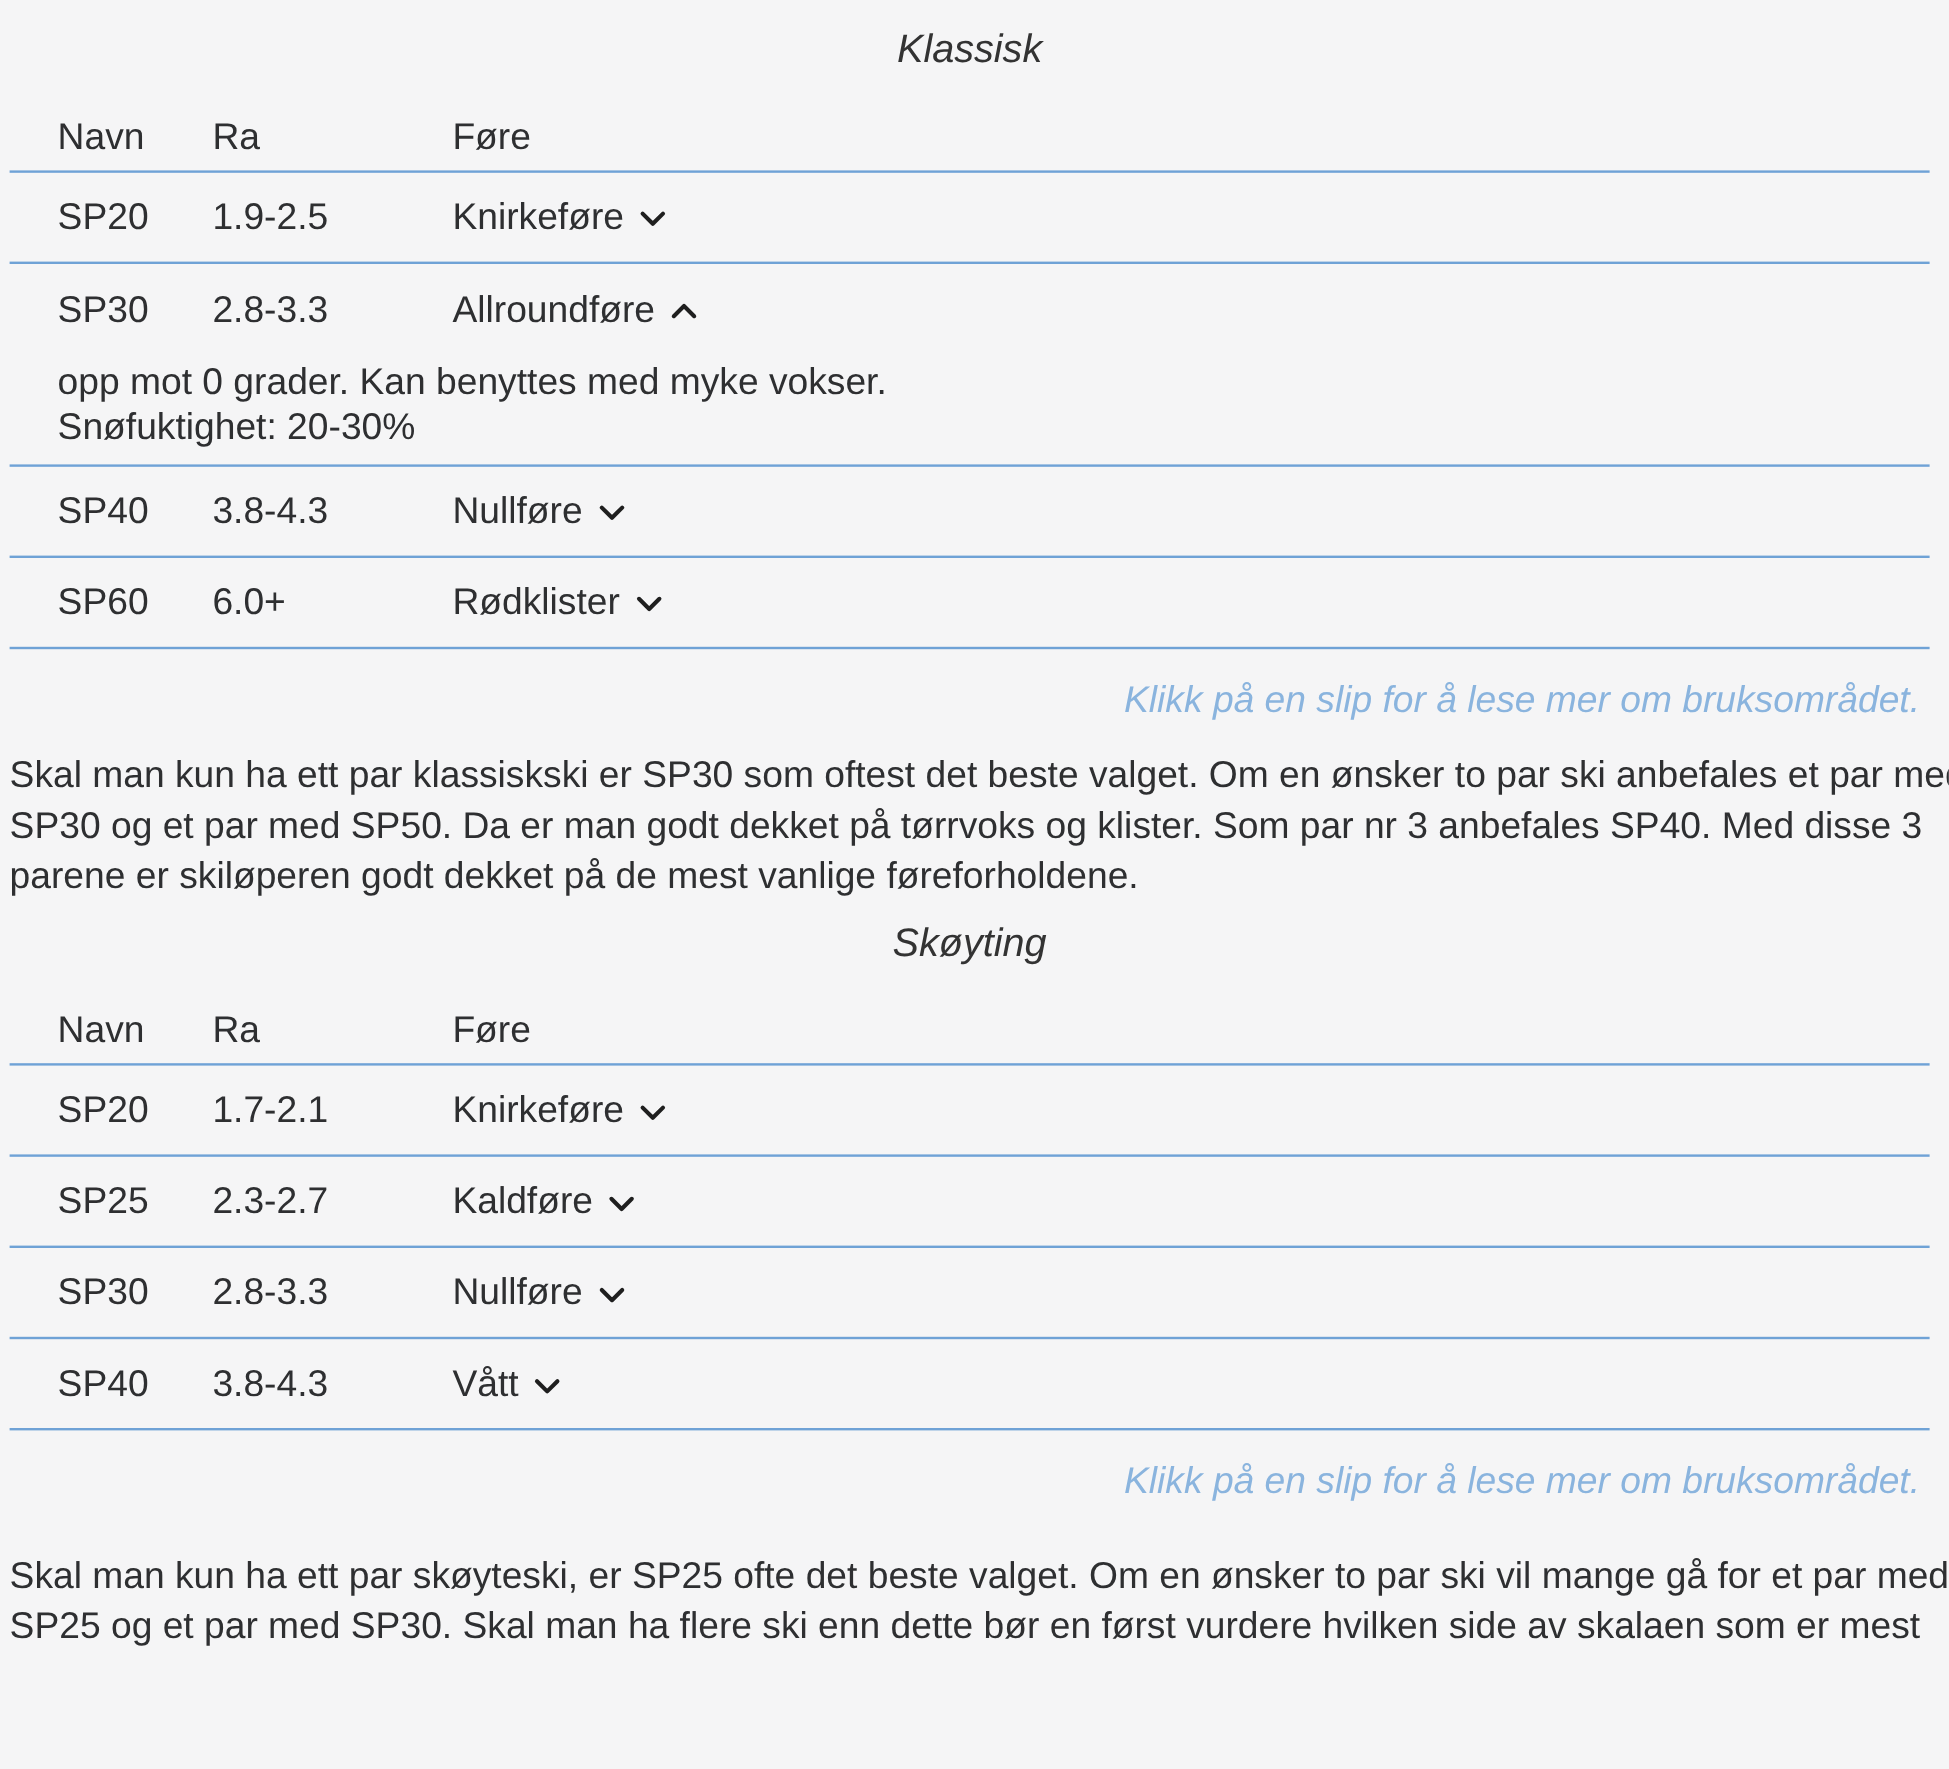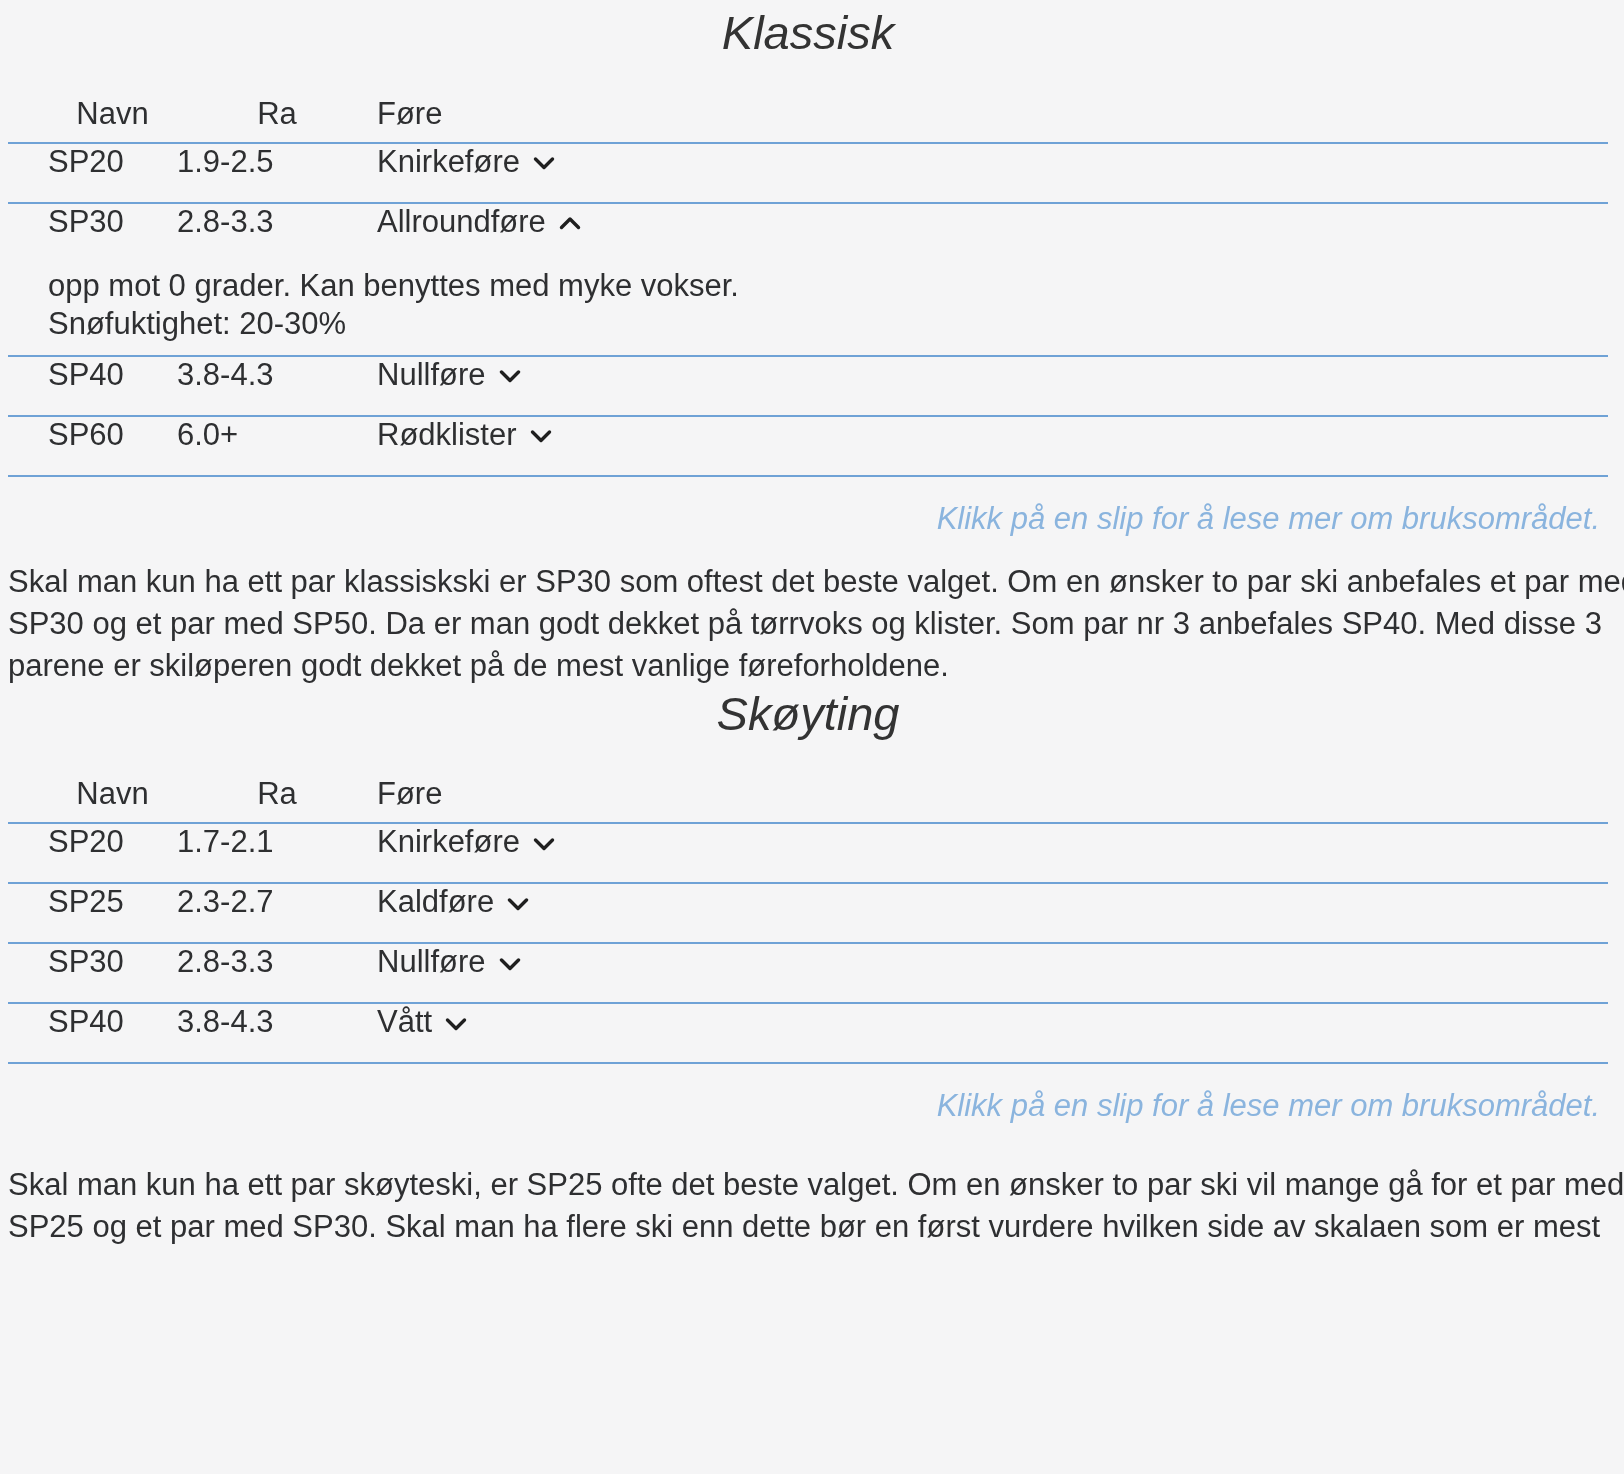--- a/index.html
+++ b/index.html
@@ -13,35 +13,34 @@
   html,body{margin:0;padding:0;}
   body{
     width:1624px;height:1474px;overflow:hidden;
     background:var(--background);
     color:var(--text);
     font-family:"Liberation Sans","DejaVu Sans",sans-serif;
     font-size:31px;
   }
   .container{margin:0 16px 0 8px;}
   h2.title{
-    font-size:47px;line-height:1.14;font-weight:400;font-style:italic;
-    text-align:center;color:var(--title);margin:0;
+    font-size:33px;line-height:1.14;font-weight:400;font-style:italic;
+    text-align:center;color:var(--title);margin:16px;
   }
   .pt{padding-top:6px;}
   .mt-section{margin-top:112px;}
   .tbl{width:100%;}
   .hrow{
     display:flex;align-items:flex-end;
     margin-top:36px;padding-bottom:10px;
     border-bottom:2px solid var(--line);
     line-height:36px;
-    text-align:center;
   }
   .row{
-    display:flex;align-items:flex-start;height:60px;
+    display:flex;align-items:center;height:76px;
     border-bottom:2px solid var(--line);
     cursor:pointer;
   }
   .row.nob{border-bottom:none;}
   .rowgroup{border-bottom:2px solid var(--line);cursor:pointer;}
   .c1{width:169px;padding-left:40px;flex:none;}
   .c2{width:200px;flex:none;}
   .c3{flex:1;display:flex;align-items:center;}
   .chev{margin-left:13px;position:relative;top:2px;flex:none;}
   .details{

